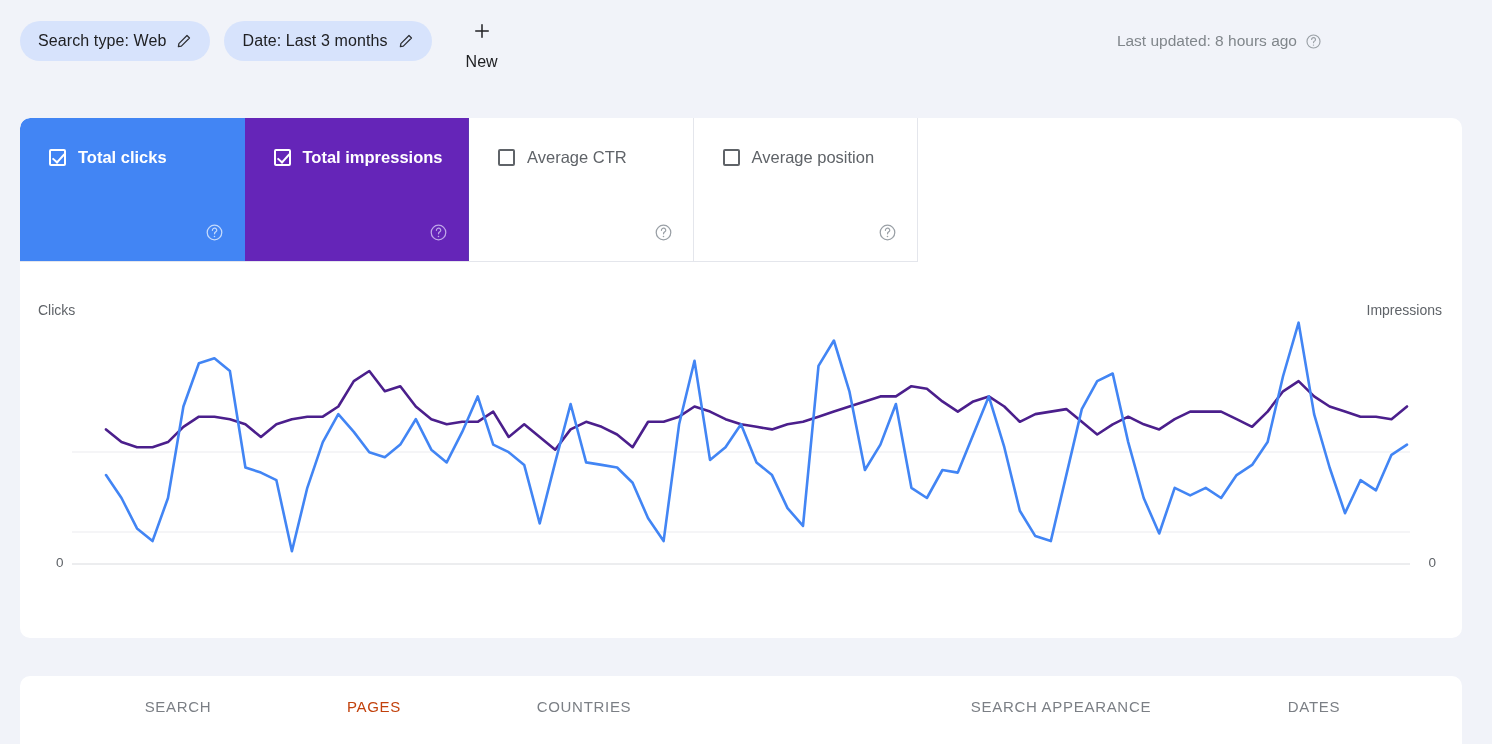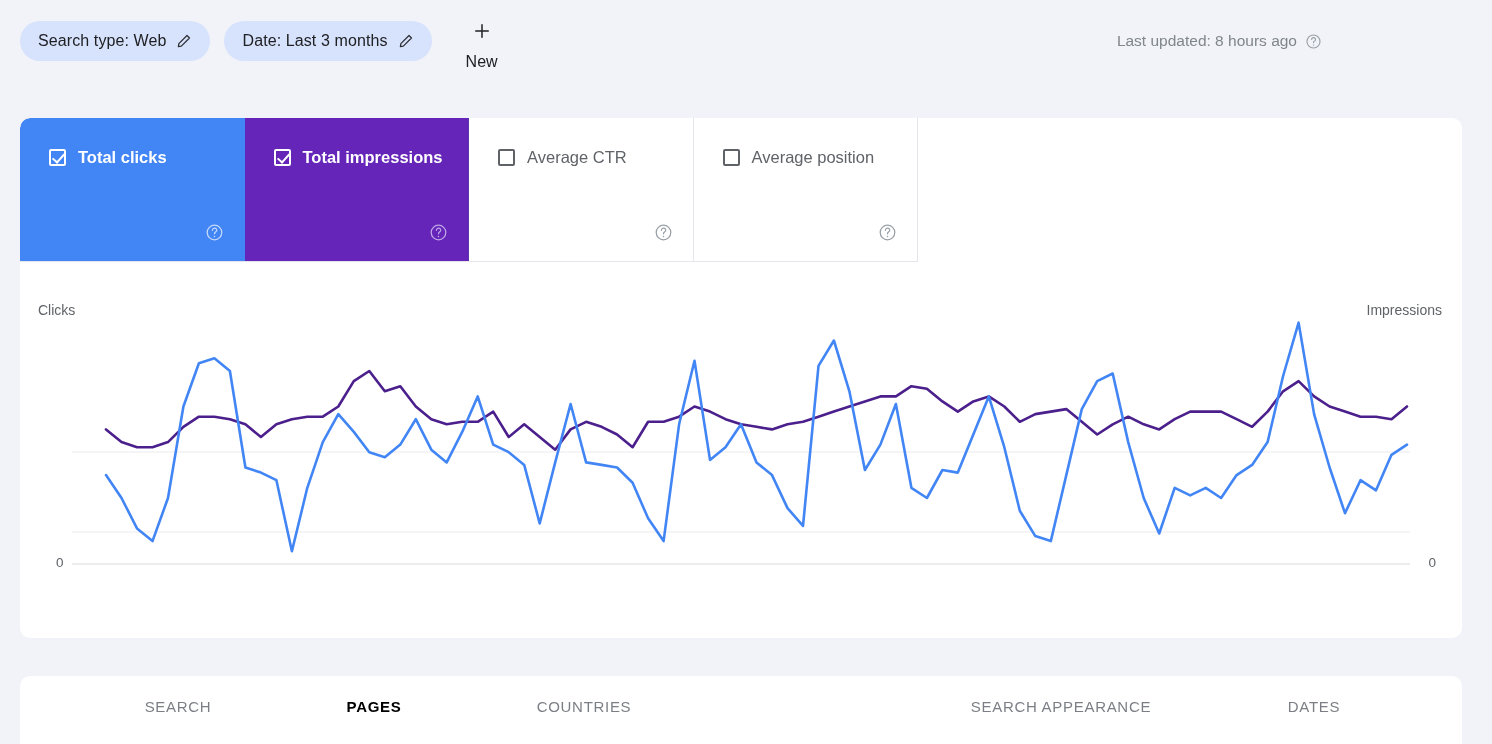--- a/index.html
+++ b/index.html
@@ -121,21 +121,21 @@
     position: absolute; left: 20px; top: 676px;
     width: 1442px; height: 90px;
     background: #fff; border-radius: 10px;
   }
   .tabs { display: flex; align-items: center; height: 78px; padding-left: 10px; }
   .tab {
     font-size: 15px; letter-spacing: .7px;
     color: #7b7f85; cursor: pointer; white-space: nowrap;
     text-align: center;
   }
-  .tab.active { color: #000000; font-weight: bold; }
+  .tab.active { color: #c2410c; font-weight: normal; }
 </style>
 </head>
 <body>
 
 <div class="filterbar">
   <div class="chips">
 
     <div class="chip">
       <span class="chip-label">Search type: Web</span>
       <span class="pencil-icon">

